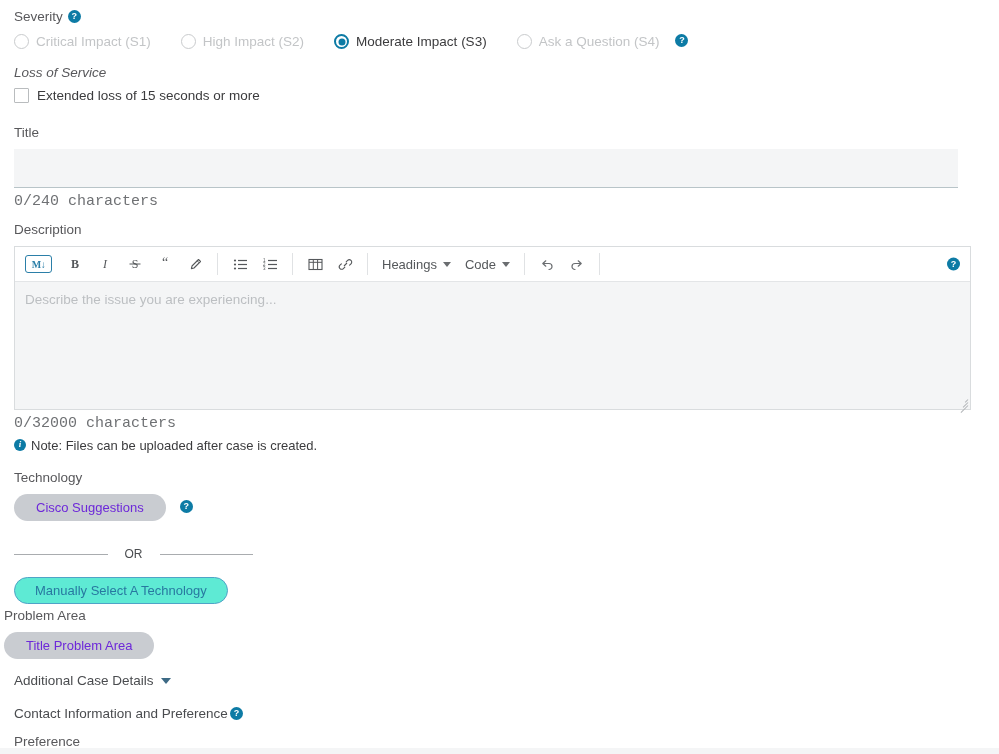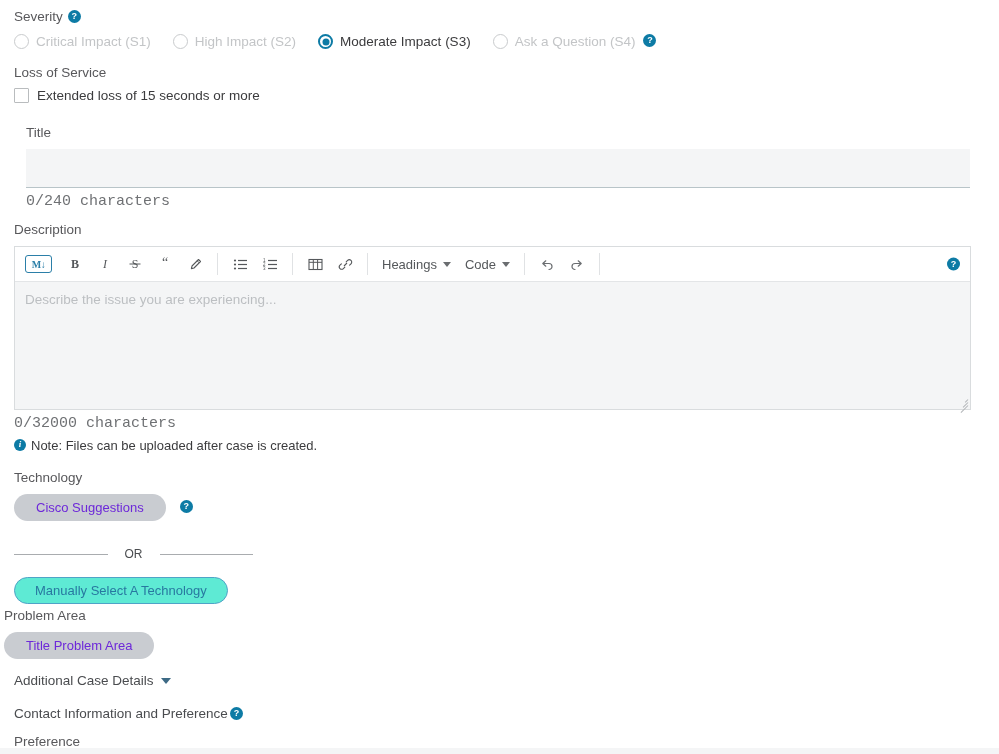--- a/index.html
+++ b/index.html
@@ -65,21 +65,21 @@
     top: -1px;
     font-family: "Liberation Serif", serif;
     font-style: italic;
   }
 
   
   .severity-block { position: absolute; left: 14px; top: 8px; }
   .severity-head { margin-bottom: 8px; }
   .severity-head .field-label { margin-right: 5px; }
 
-  .radio-row { display: flex; align-items: center; gap: 0; }
+  .radio-row { display: flex; align-items: center; gap: 8px; }
   .radio-opt {
     display: flex;
     align-items: center;
     margin-right: 22px;
     cursor: pointer;
     white-space: nowrap;
   }
   .radio-circle {
     width: 15px; height: 15px;
     border-radius: 50%;
@@ -101,34 +101,34 @@
     transform: translate(-50%, -50%);
     width: 7px; height: 7px;
     border-radius: 50%;
     background: #0d7ba5;
   }
   .radio-label { font-size: 13.5px; color: #c3c5c7; }
   .radio-opt.selected .radio-label { color: #3b3b3d; }
 
   
   .los-block { position: absolute; left: 14px; top: 64px; }
-  .los-block .field-label { display: block; margin-bottom: 6px; }
+  .los-block .field-label { display: block; margin-bottom: 6px; font-style: italic; }
   .check-row { display: flex; align-items: center; cursor: pointer; }
   .checkbox {
     width: 15px; height: 15px;
     border: 1.4px solid #b9bcbe;
     background: #fff;
     margin-right: 8px;
     flex: 0 0 auto;
     border-radius: 1px;
   }
   .check-label { font-size: 13.5px; color: #3b3b3d; }
 
   
-  .title-block { position: absolute; left: 26px; top: 124px; width: 945px; }
+  .title-block { position: absolute; left: 14px; top: 124px; width: 945px; }
   .title-block .field-label { display: block; margin-bottom: 7px; }
   .text-input {
     width: 944px;
     height: 39px;
     background: #f4f5f6;
     border: none;
     border-bottom: 1.5px solid #b8c4c8;
     outline: none;
     padding: 0 10px;
     font-size: 13.5px;

